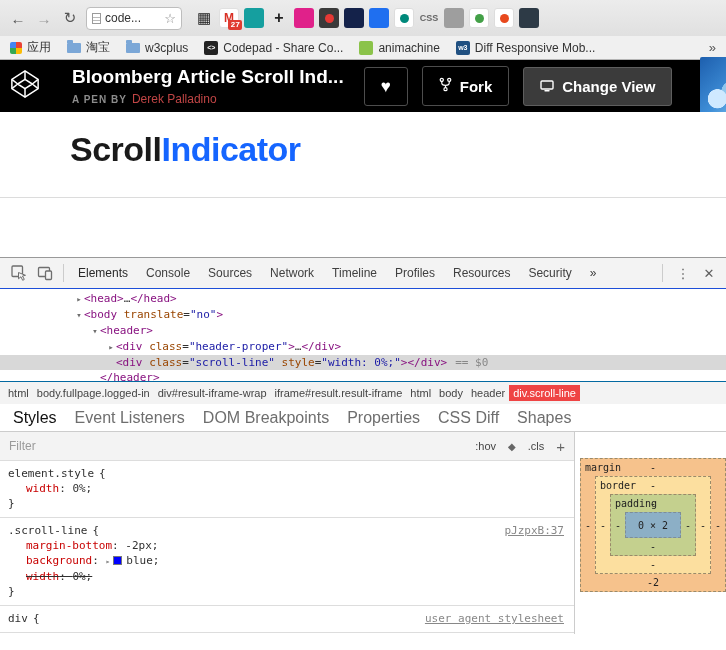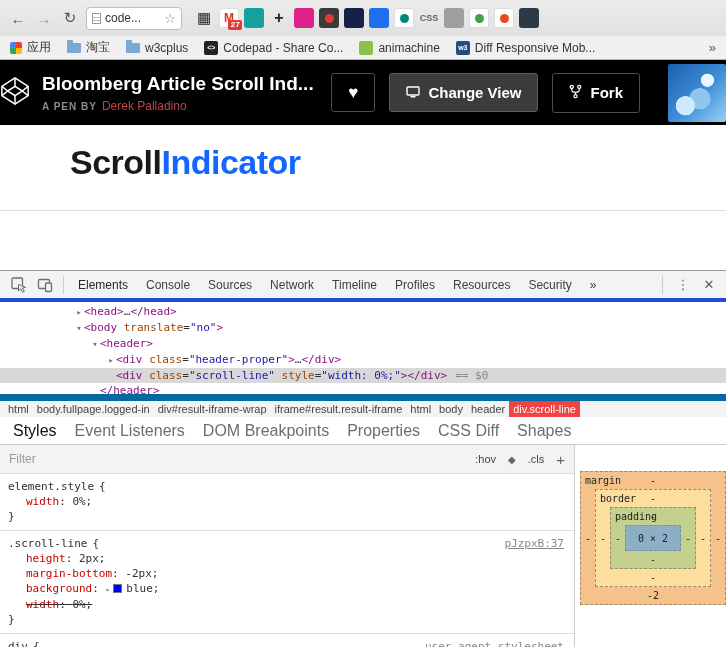--- a/index.html
+++ b/index.html
@@ -31,21 +31,21 @@
   .bookmarks { height:24px; background:#f0f0f0; border-bottom:1px solid #b5b5b5; display:flex; align-items:center; padding:0 10px; gap:16px; font-size:12px; color:#333; }
   .bm { display:flex; align-items:center; gap:5px; white-space:nowrap; }
   .appsgrid { width:12px; height:12px; border-radius:2px; background:conic-gradient(#ea4335 0 90deg,#fbbc05 90deg 180deg,#34a853 180deg 270deg,#4285f4 270deg 360deg); }
   .folder { width:14px; height:10px; background:#7ba7d7; border-radius:1px; position:relative; }
   .folder:before { content:""; position:absolute; top:-3px; left:0; width:6px; height:3px; background:#7ba7d7; border-radius:1px 1px 0 0; }
   .sqicon { width:14px; height:14px; border-radius:2px; display:flex; align-items:center; justify-content:center; font-size:7px; font-weight:bold; color:#fff; flex:none; }
   .sq-black { background:#222; } .sq-green { background:#8bc34a; } .sq-w3 { background:#205081; }
   .bm-overflow { margin-left:auto; color:#555; font-size:13px; }
 
   
-  .cphead { height:65px; background:#000; display:flex; align-items:center; padding:0 0; }
+  .cphead { height:52px; background:#000; display:flex; align-items:center; padding:0 10px;gap:20px; }
   .cplogo { margin-right:12px; flex:none; }
   .cp-title { color:#fff; font-size:19px; font-weight:bold; white-space:nowrap; }
   .cp-byline { margin-top:4px; font-size:10px; }
   .cp-pref { color:#8c8c8c; font-weight:bold; letter-spacing:1px; }
   .cp-auth { color:#c04545; font-size:12px; margin-left:5px; }
   .cp-actions { margin-left:auto; display:flex; align-items:center; gap:14px; }
   .cp-btn { background:#000; border:1px solid #4d4d4d; border-radius:3px; color:#fff; font-weight:bold; font-size:15px; padding:10px 16px; display:flex; align-items:center; gap:8px; white-space:nowrap; }
   .cp-btn.gray { background:#3b3b3b; border-color:#5e5e5e; }
   .heart { font-size:17px; line-height:1; }
   .avatar { width:58px; height:58px; margin-left:14px; border-radius:2px; flex:none;
@@ -55,36 +55,36 @@
                 linear-gradient(135deg,#1d5fae,#3f8fd8 55%,#9cd1f2); }
 
   
   .page { height:145px; background:#fff; position:relative; }
   .page h1 { position:absolute; left:70px; top:18px; font-size:34px; font-weight:bold; letter-spacing:-0.5px; }
   .t-black { color:#1a1a1a; } .t-blue { color:#1565ff; }
   .page-divider { position:absolute; left:0; right:0; top:85px; border-top:1px solid #dcdcdc; }
 
   
   .devtools { height:377px; border-top:1px solid #999; display:flex; flex-direction:column; background:#fff; }
-  .dt-toolbar { height:31px; flex:none; background:#f3f3f3; border-bottom:4px solid #1d4ed8; display:flex; align-items:center; padding:0 6px; }
+  .dt-toolbar { height:31px; flex:none; background:#f3f3f3; border-bottom:1px solid #1d4ed8; display:flex; align-items:center; padding:0 6px; }
   .dt-iconbtn { width:26px; height:26px; display:flex; align-items:center; justify-content:center; }
   .vsep { width:1px; height:18px; background:#ccc; margin:0 5px; }
   .dt-tab { padding:0 9px; font-size:12px; color:#404040; height:100%; display:flex; align-items:center; white-space:nowrap; }
   .dt-tab.sel { color:#282828; }
   .dt-right-icons { margin-left:auto; display:flex; align-items:center; gap:4px; }
   .dt-gly { color:#5f5f5f; font-size:13px; width:22px; text-align:center; }
 
   .dt-tree { flex:none; height:92px; padding-top:2px; font:11px "DejaVu Sans Mono",monospace; color:#303030; }
   .tl { line-height:15px; white-space:pre; }
   .arw { display:inline-block; width:10px; color:#6e6e6e; font-size:9px; text-align:center; }
   .ind0 { padding-left:74px; } .ind1 { padding-left:90px; } .ind2 { padding-left:106px; }
   .tag { color:#881280; } .attr { color:#994500; } .aval { color:#1a1aa6; } .mark { color:#888; margin-left:8px; }
   .sel-row { background:#d8d8d8; }
 
-  .dt-crumbs { flex:none; height:23px; background:#f3f3f3; border-top:7px solid #0369a1; display:flex; align-items:center; padding:0 4px; font-size:11px; color:#444; overflow:hidden; }
+  .dt-crumbs { flex:none; height:23px; background:#f3f3f3; border-top:1px solid #0369a1; display:flex; align-items:center; padding:0 4px; font-size:11px; color:#444; overflow:hidden; }
   .crumb { padding:2px 4px; white-space:nowrap; }
   .crumb.sel { background:#ef4444; color:#fff; }
 
   .dt-sidetabs { flex:none; height:28px; background:#fff; border-bottom:1px solid #ccc; display:flex; align-items:center; padding-left:4px; font-size:16px; color:#6e6e6e; }
   .stab { padding:0 9px; white-space:nowrap; } .stab.sel { color:#111; }
 
   .dt-main { flex:1; display:flex; min-height:0; }
   .dt-left { width:575px; flex:none; border-right:1px solid #ccc; display:flex; flex-direction:column; }
   .dt-filter { flex:none; height:29px; background:#f3f3f3; border-bottom:1px solid #ddd; display:flex; align-items:center; padding:0 9px; gap:10px; }
   .filter-input { border:none; background:transparent; outline:none; font-size:12px; color:#333; width:200px; }
@@ -189,35 +189,35 @@
         <path d="M16 2v9M16 21v9M30 11l-6.2 5M30 21l-6.2-5M2 11l6.2 5M2 21l6.2-5"></path>
       </svg></span>
   <div>
     <div class="cp-title">Bloomberg Article Scroll Ind...</div>
     <div class="cp-byline"><span class="cp-pref">A PEN BY</span><span class="cp-auth">Derek Palladino</span></div>
   </div>
   <div class="cp-actions">
     <button class="cp-btn">
         <span class="heart">♥</span>
       </button>
-    <button class="cp-btn gray">
-        <span><svg width="14" height="12" viewBox="0 0 14 12" fill="none" stroke="#fff" stroke-width="1.4">
-            <rect x="1" y="1" width="12" height="8" rx="1"></rect>
-            <path d="M5 10.8h4" stroke-linecap="round"></path>
-          </svg></span>
-        <span>Change View</span>
-      </button>
     <button class="cp-btn">
         <span><svg width="13" height="15" viewBox="0 0 14 16" fill="none" stroke="#fff" stroke-width="1.3">
             <circle cx="3" cy="3" r="1.7"></circle>
             <circle cx="11" cy="3" r="1.7"></circle>
             <circle cx="7" cy="13" r="1.7"></circle>
             <path d="M3 4.8v1.6c0 1.7 1.7 2.5 4 2.5s4-.8 4-2.5V4.8M7 8.9v2.4"></path>
           </svg></span>
         <span>Fork</span>
+      </button>
+    <button class="cp-btn gray">
+        <span><svg width="14" height="12" viewBox="0 0 14 12" fill="none" stroke="#fff" stroke-width="1.4">
+            <rect x="1" y="1" width="12" height="8" rx="1"></rect>
+            <path d="M5 10.8h4" stroke-linecap="round"></path>
+          </svg></span>
+        <span>Change View</span>
       </button>
     <div class="avatar"></div>
   </div>
 </div>
 
 <div class="page">
   <h1><span class="t-black">Scroll</span><span class="t-blue">Indicator</span></h1>
   <div class="page-divider"></div>
 </div>
 
@@ -294,21 +294,20 @@
         </span>
       </div>
       <div class="dt-styles">
         <div class="sec">
           <div class="sline"><span>element.style</span><span class="brace">{</span></div>
           <div class="sline decl"><span class="pname">width</span><span>: </span><span>0%;</span></div>
           <div class="sline"><span>}</span></div>
         </div>
         <div class="sec">
           <div class="sline"><span>.scroll-line</span><span class="brace">{</span><span class="src">pJzpxB:37</span></div>
-          <div class="sline decl"><span class="pname">height</span><span>: </span><span>2px;</span></div>
           <div class="sline decl"><span class="pname">margin-bottom</span><span>: </span><span>-2px;</span></div>
           <div class="sline decl"><span class="pname">background</span><span>: </span><span class="exp">▸</span><span class="swatch"></span><span>blue;</span></div>
           <div class="sline decl struck"><span class="pname">width</span><span>: </span><span>0%;</span></div>
           <div class="sline"><span>}</span></div>
         </div>
         <div class="sec">
           <div class="sline"><span>div</span><span class="brace">{</span><span class="src">user agent stylesheet</span></div>
         </div>
       </div>
     </div>

